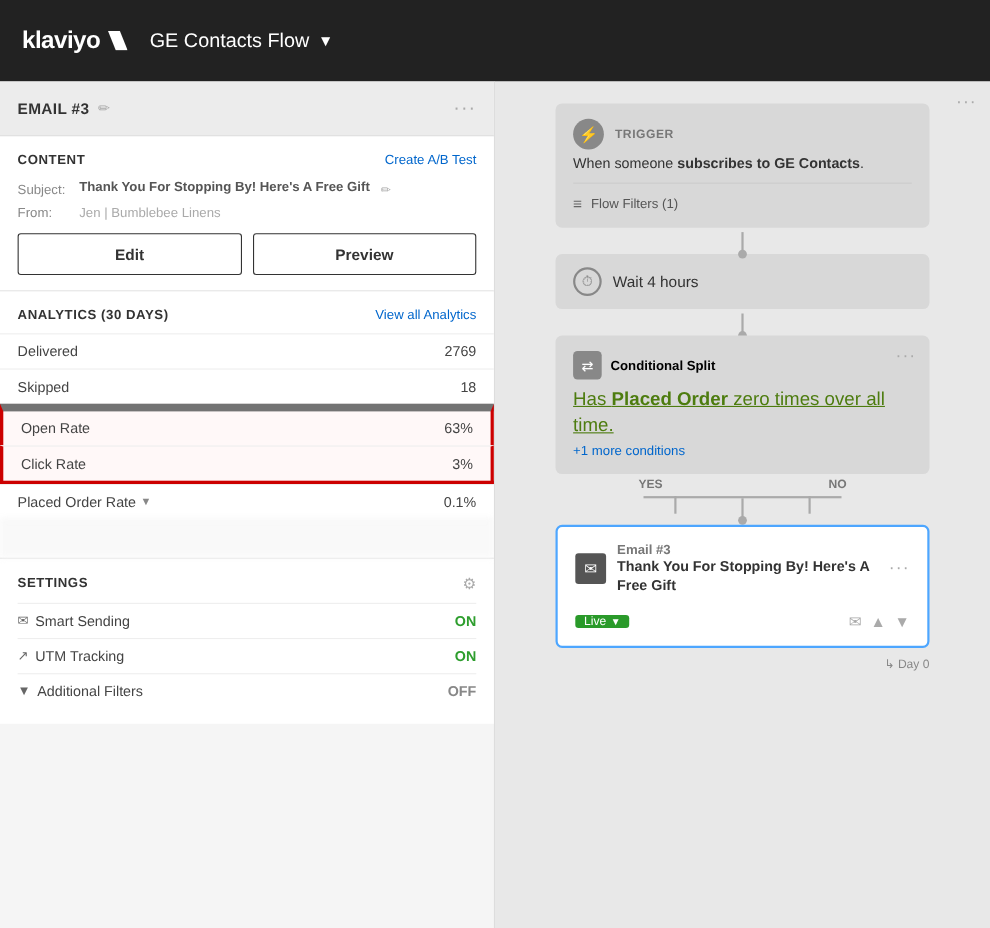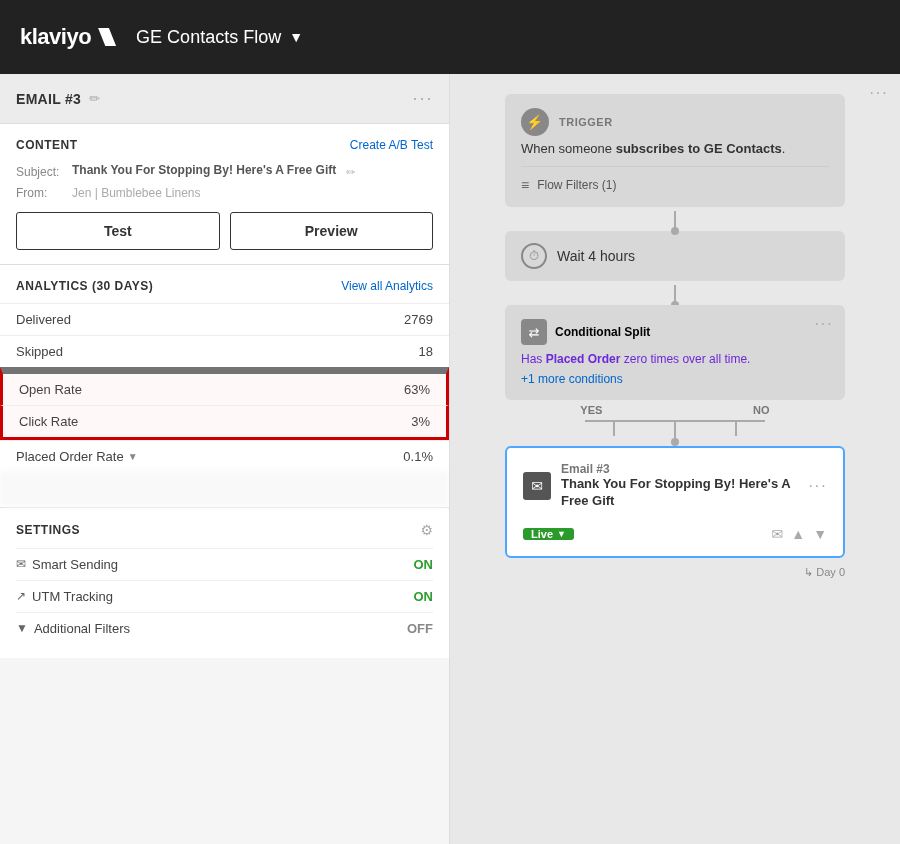--- a/index.html
+++ b/index.html
@@ -422,24 +422,25 @@
       justify-content: center;
       font-size: 13px;
       color: white;
     }
     .split-label {
       font-size: 12px;
       color: #000000;
       font-weight: 600;
     }
     .split-title {
-      font-size: 12px;
-      color: #6d28d9;
+      font-size: 17px;
+      color: #4d7c0f;
       line-height: 1.4;
       margin-bottom: 4px;
+      text-decoration: underline;
     }
     .split-more {
       font-size: 12px;
       color: #0066cc;
     }
 
     
     .yes-no-row {
       display: flex;
       align-items: flex-start;
@@ -493,21 +494,21 @@
     .email-node-footer {
       display: flex;
       align-items: center;
       justify-content: space-between;
       margin-top: 8px;
     }
     .live-badge {
       background: #2a9a2a;
       color: white;
       font-size: 11px;
-      font-weight: 700;
+      font-weight: 400;
       padding: 0 8px;
       border-radius: 3px;
       display: flex;
       align-items: center;
       gap: 4px;
     }
     .live-caret { font-size: 9px; }
     .node-actions {
       display: flex;
       gap: 8px;
@@ -558,21 +559,21 @@
       <div class="field-row">
         <span class="field-label">Subject:</span>
         <span class="field-value">Thank You For Stopping By! Here's A Free Gift</span>
         <span class="field-pencil">✏</span>
       </div>
       <div class="field-row">
         <span class="field-label">From:</span>
         <span class="field-from">Jen | Bumblebee Linens</span>
       </div>
       <div class="button-row">
-        <button class="btn">Test</button>
+        <button class="btn">Edit</button>
         <button class="btn">Preview</button>
       </div>
     </div>
 
     <div class="analytics-section">
       <div class="analytics-header">
         <span class="section-title">ANALYTICS (30 DAYS)</span>
         <a class="section-link">View all Analytics</a>
       </div>
 

